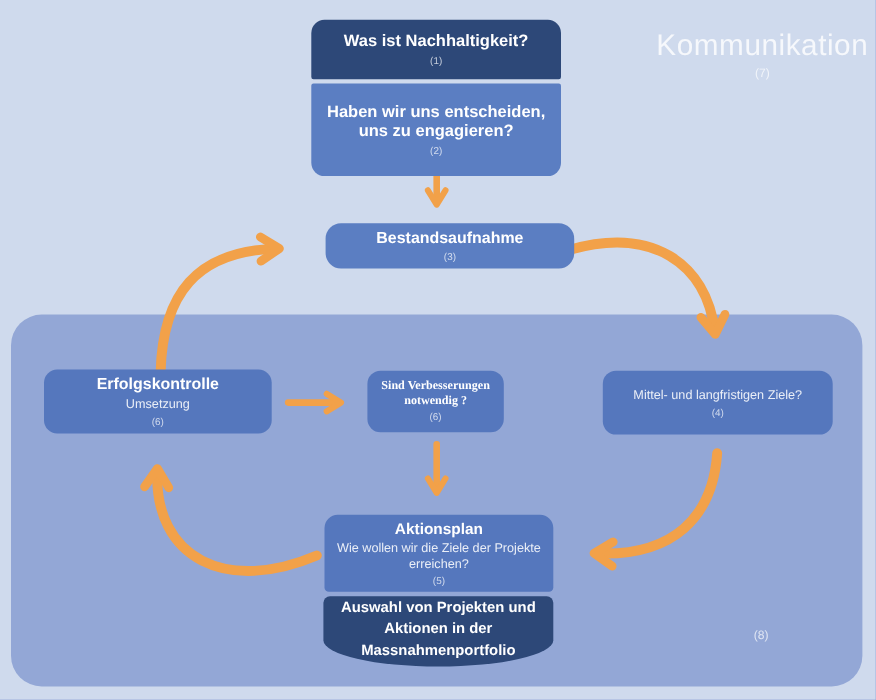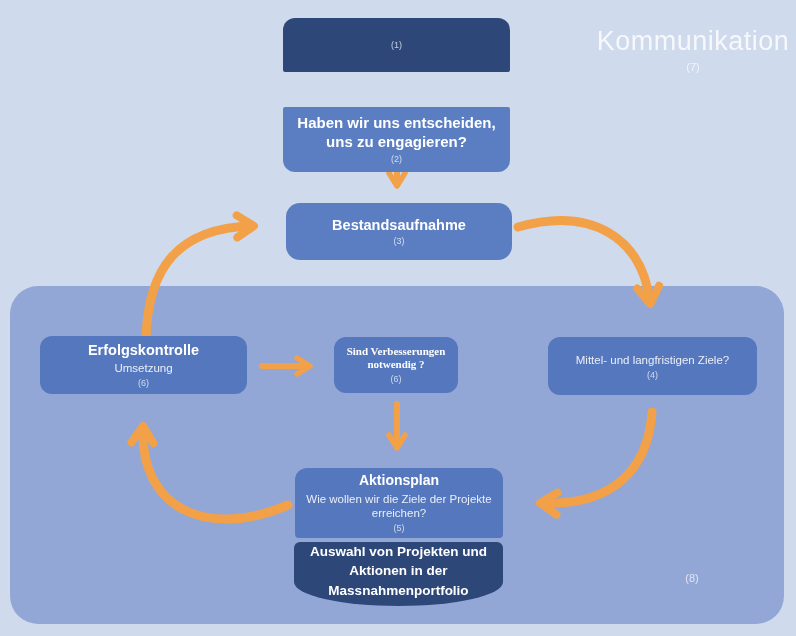--- a/index.html
+++ b/index.html
@@ -39,28 +39,27 @@
   .node .subtitle{color:rgba(255,255,255,0.88); font-size:11.5px; margin-top:2px;}
   .node .num{color:rgba(255,255,255,0.72); font-size:9px; margin-top:2px;}
 
   .node-1{
     left:283px; top:18px; width:227px; height:54px;
     background:var(--node-dark);
     border-radius:12px 12px 2px 2px;
   }
   .node-1 .title{font-size:15px;}
   .node-2{
-    left:283px; top:76px; width:227px; height:65px;
+    left:283px; top:76px; width:227px; height:84px;
     background:var(--node-med);
     border-radius:2px 2px 12px 12px;
-    margin-top:31px;
   }
   .node-2 .title{font-size:15px;}
   .node-3{
-    left:286px; top:203px; width:226px; height:57px;
+    left:296px; top:203px; width:226px; height:41px;
     background:var(--node-med);
     border-radius:14px;
   }
   .node-3 .title{font-size:14.5px;}
   .node-6{
     left:40px; top:336px; width:207px; height:58px;
     background:var(--node-med2);
     border-radius:12px;
   }
   .node-6 .title{font-size:14.5px;}
@@ -136,20 +135,21 @@
   <path class="arrow-ink" d="M397,150 L397,184" fill="none" stroke="#f2a149" stroke-width="6" stroke-linecap="round" marker-end="url(#ah-small)"></path>
   <path class="arrow-ink" d="M146,338 C148,268 178,228 252,226" fill="none" stroke="#f2a149" stroke-width="9" stroke-linecap="round" marker-end="url(#ah-big)"></path>
   <path class="arrow-ink" d="M518,227 C592,206 642,238 650,302" fill="none" stroke="#f2a149" stroke-width="9" stroke-linecap="round" marker-end="url(#ah-big)"></path>
   <path class="arrow-ink" d="M262,366 L308,366" fill="none" stroke="#f2a149" stroke-width="6" stroke-linecap="round" marker-end="url(#ah-small)"></path>
   <path class="arrow-ink" d="M397,404 L397,446" fill="none" stroke="#f2a149" stroke-width="6" stroke-linecap="round" marker-end="url(#ah-small)"></path>
   <path class="arrow-ink" d="M652,412 C648,470 612,506 542,503" fill="none" stroke="#f2a149" stroke-width="9" stroke-linecap="round" marker-end="url(#ah-big)"></path>
   <path class="arrow-ink" d="M288,505 C206,540 140,508 143,428" fill="none" stroke="#f2a149" stroke-width="9" stroke-linecap="round" marker-end="url(#ah-big)"></path>
 </svg>
 
 <div class="node node-1">
+  <div class="title">Was ist Nachhaltigkeit?</div>
   <div class="num">(1)</div>
 </div>
 
 <div class="node node-2">
   <div class="title">Haben wir uns entscheiden, uns zu engagieren?</div>
   <div class="num">(2)</div>
 </div>
 
 <div class="node node-3">
   <div class="title">Bestandsaufnahme</div>

